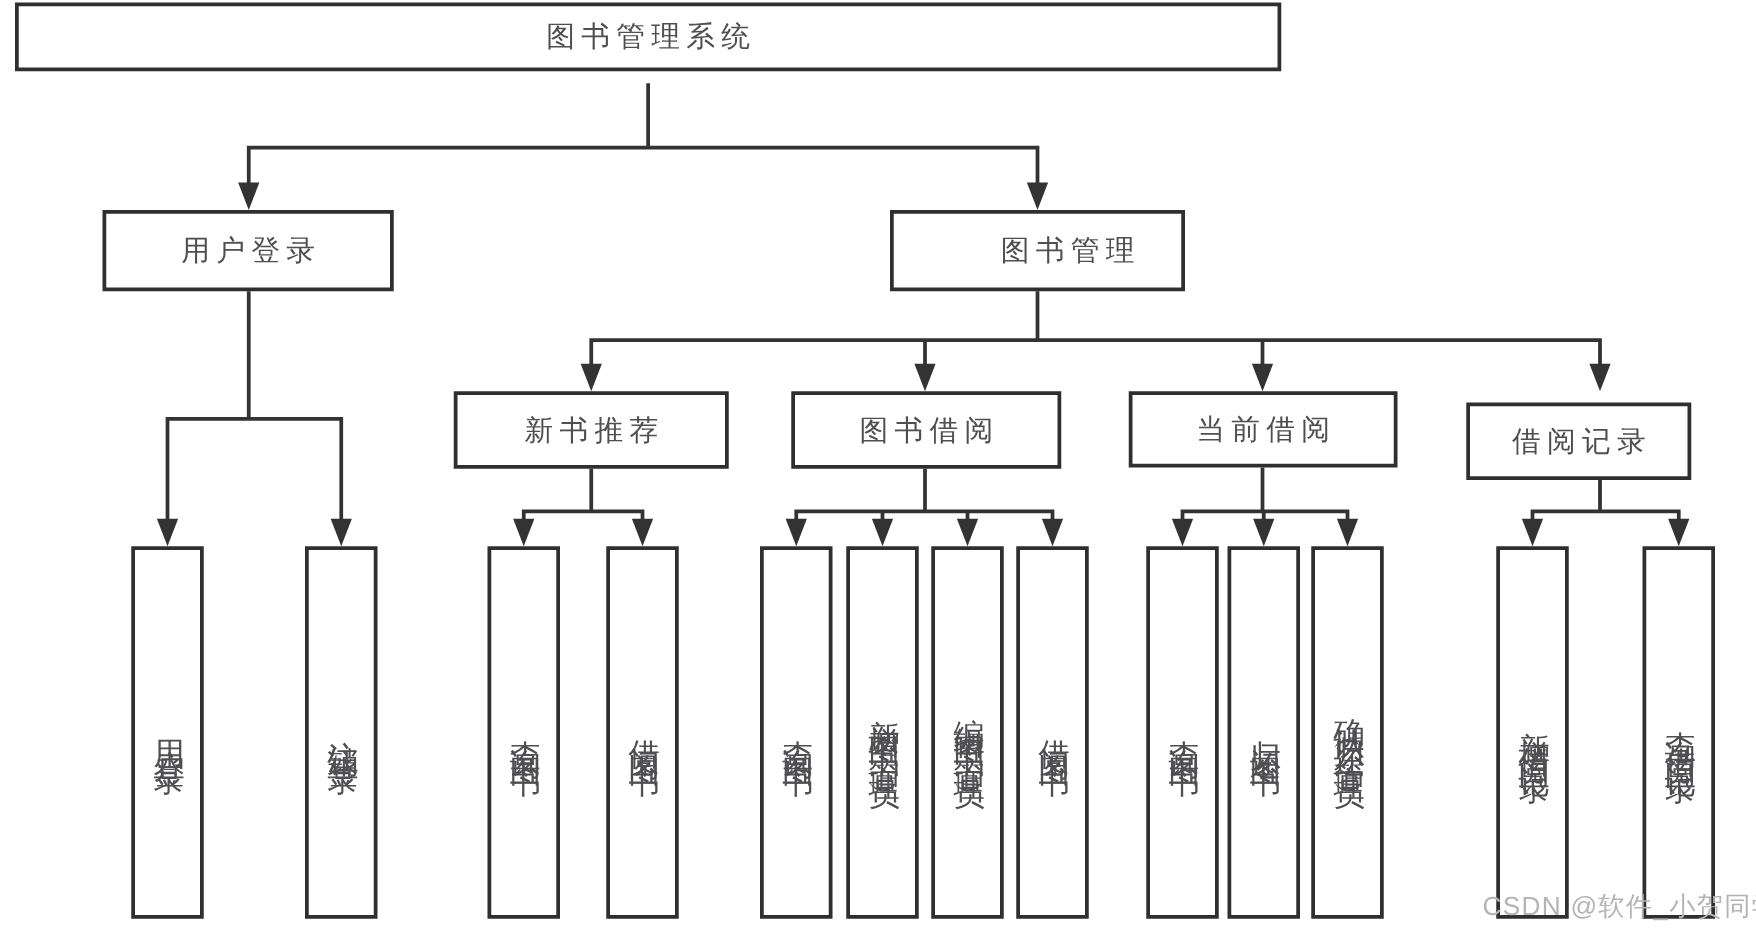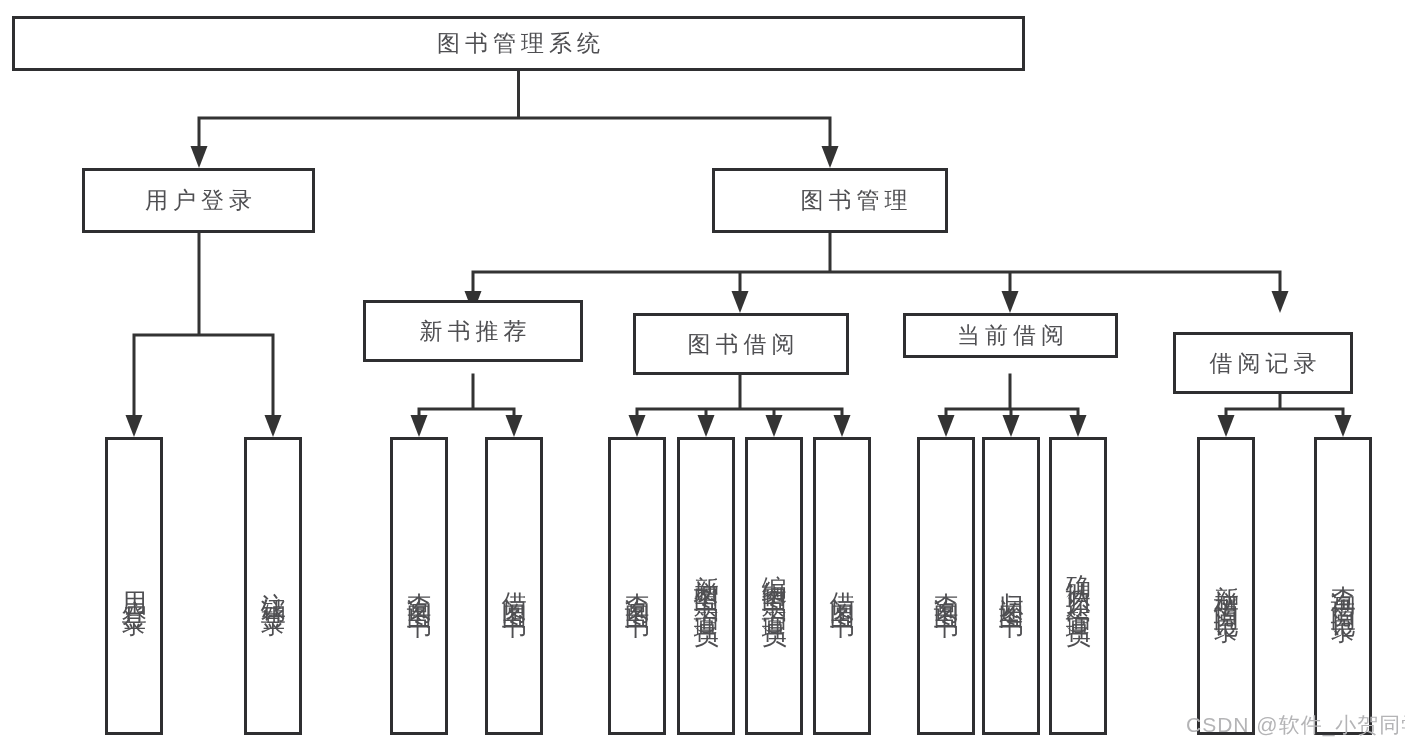--- a/index.html
+++ b/index.html
@@ -91,29 +91,29 @@
       <polygon points="1011,437 1002.5,415 1019.5,415"></polygon>
       <polygon points="1078,437 1069.5,415 1086.5,415"></polygon>
     </g>
     <g>
       <path d="M1280,375 V409 M1226,409 H1343 M1226,409 V415 M1343,409 V415"></path>
       <polygon points="1226,437 1217.5,415 1234.5,415"></polygon>
       <polygon points="1343,437 1334.5,415 1351.5,415"></polygon>
     </g>
   </svg>
 
-  <div class="hbox" style="left:12px;top:16px;width:1013px;height:55px;">图书管理系统</div>
+  <div class="hbox" style="left:12px;top:2px;width:1013px;height:55px;">图书管理系统</div>
 
   <div class="hbox" style="left:82px;top:168px;width:233px;height:65px;">用户登录</div>
   <div class="hbox" style="left:712px;top:168px;width:236px;height:65px;padding-left:48px;">图书管理</div>
 
-  <div class="hbox" style="left:363px;top:300px;width:220px;height:62px;">新书推荐</div>
+  <div class="hbox" style="left:363px;top:313px;width:220px;height:62px;">新书推荐</div>
   <div class="hbox" style="left:633px;top:313px;width:216px;height:62px;">图书借阅</div>
-  <div class="hbox" style="left:903px;top:313px;width:215px;height:45px;">当前借阅</div>
-  <div class="hbox" style="left:1173px;top:332px;width:180px;height:62px;">借阅记录</div>
+  <div class="hbox" style="left:903px;top:313px;width:215px;height:61px;">当前借阅</div>
+  <div class="hbox" style="left:1173px;top:322px;width:180px;height:62px;">借阅记录</div>
 
   <div class="vbox" style="left:105px;">
     <span>用户登录</span>
     </div>
   <div class="vbox" style="left:244px;">
     <span>注销登录</span>
     </div>
 
   <div class="vbox" style="left:390px;">
     <span>查询图书</span>

